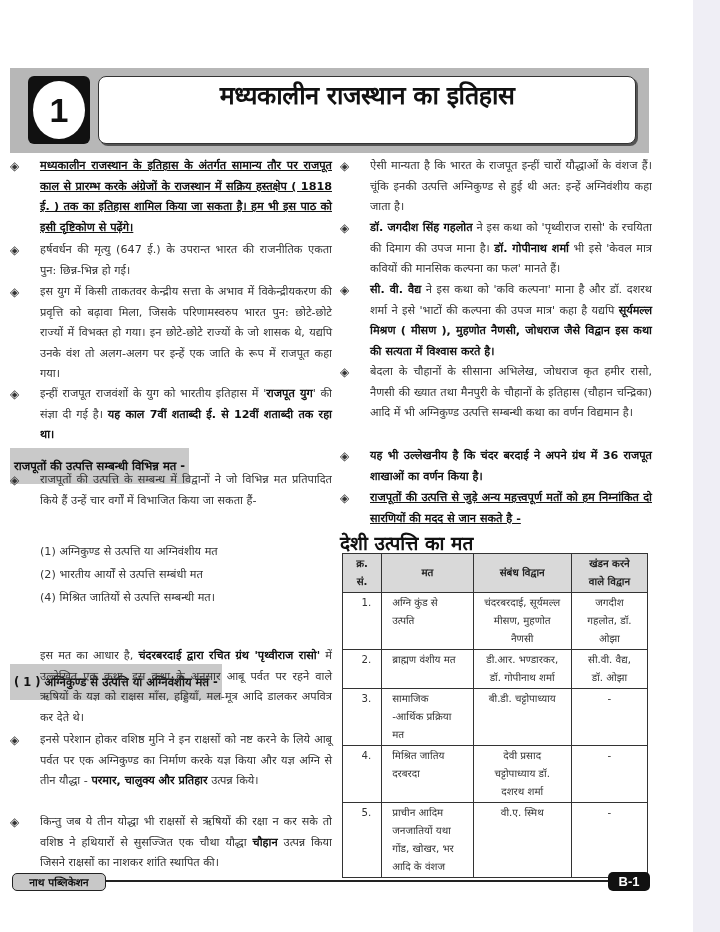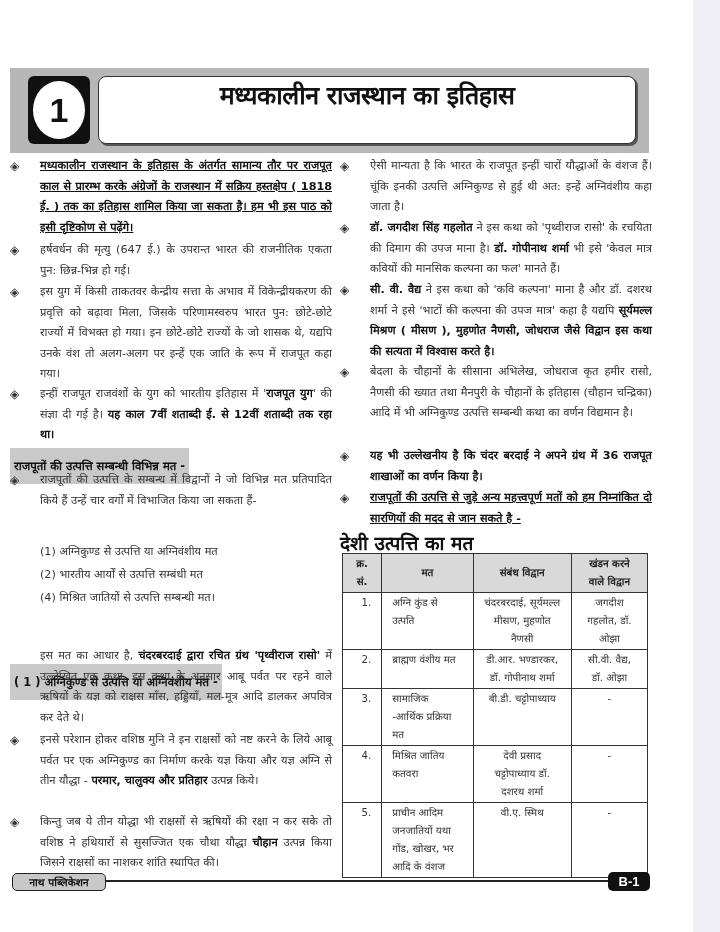--- a/index.html
+++ b/index.html
@@ -172,21 +172,21 @@
         <td class="c">सी.वी. वैद्य, डॉ. ओझा</td>
       </tr>
       <tr>
         <td style="text-align:right">3.</td>
         <td>सामाजिक -आर्थिक प्रक्रिया मत</td>
         <td class="c">बी.डी. चट्टोपाध्याय</td>
         <td class="c">-</td>
       </tr>
       <tr>
         <td style="text-align:right">4.</td>
-        <td>मिश्रित जातिय कतवरा</td>
+        <td>मिश्रित जातिय दरबरदा</td>
         <td class="c">देवी प्रसाद चट्टोपाध्याय डॉ. दशरथ शर्मा</td>
         <td class="c">-</td>
       </tr>
       <tr>
         <td style="text-align:right">5.</td>
         <td>प्राचीन आदिम जनजातियों यथा गोंड, खोखर, भर आदि के वंशज</td>
         <td class="c">वी.ए. स्मिथ</td>
         <td class="c">-</td>
       </tr>
     </tbody>

